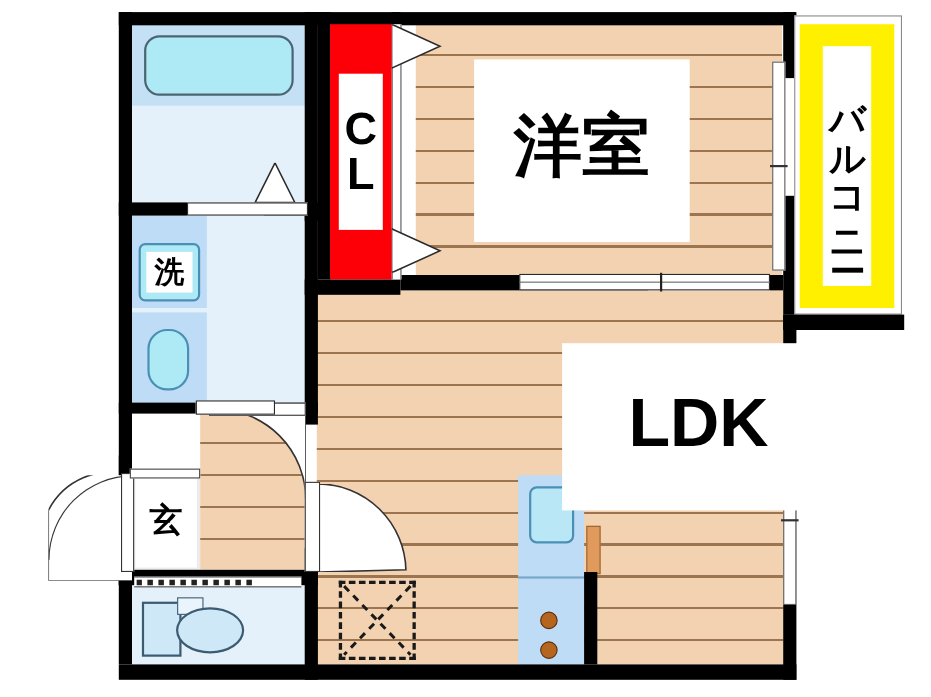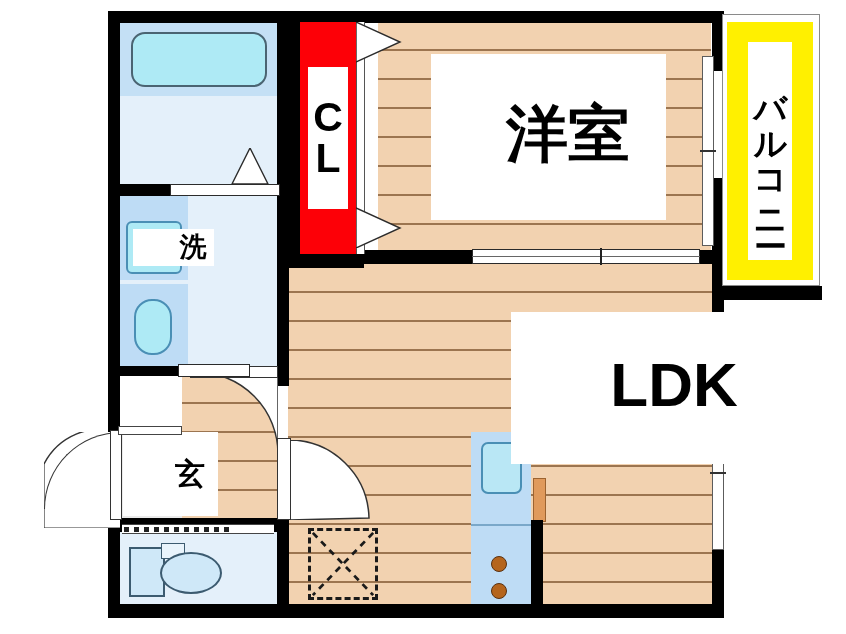--- a/index.html
+++ b/index.html
@@ -41,28 +41,26 @@
   }
   .floor-tile   { background: #e4f0fa; }
   .floor-tub    { background: #c4e0f5; }
   .floor-sink   { background: #bedcf5; }
   .floor-gray   { background: #ebebeb; }
 
   
   .label-box {
     background: #ffffff;
     display: flex;
-    align-items: center;
-    justify-content: center;
-    flex-direction: row;
+    justify-content: center;
+    flex-direction: column;
     color: #000000;
     line-height: 1.0;
     text-align: center;
     z-index: 40;
-    padding-left: 39px;
   }
   .label-red {
     background: #fd0007;
     display: flex;
     align-items: center;
     justify-content: center;
     z-index: 40;
   }
   .label-red .inner {
     background: #ffffff;

